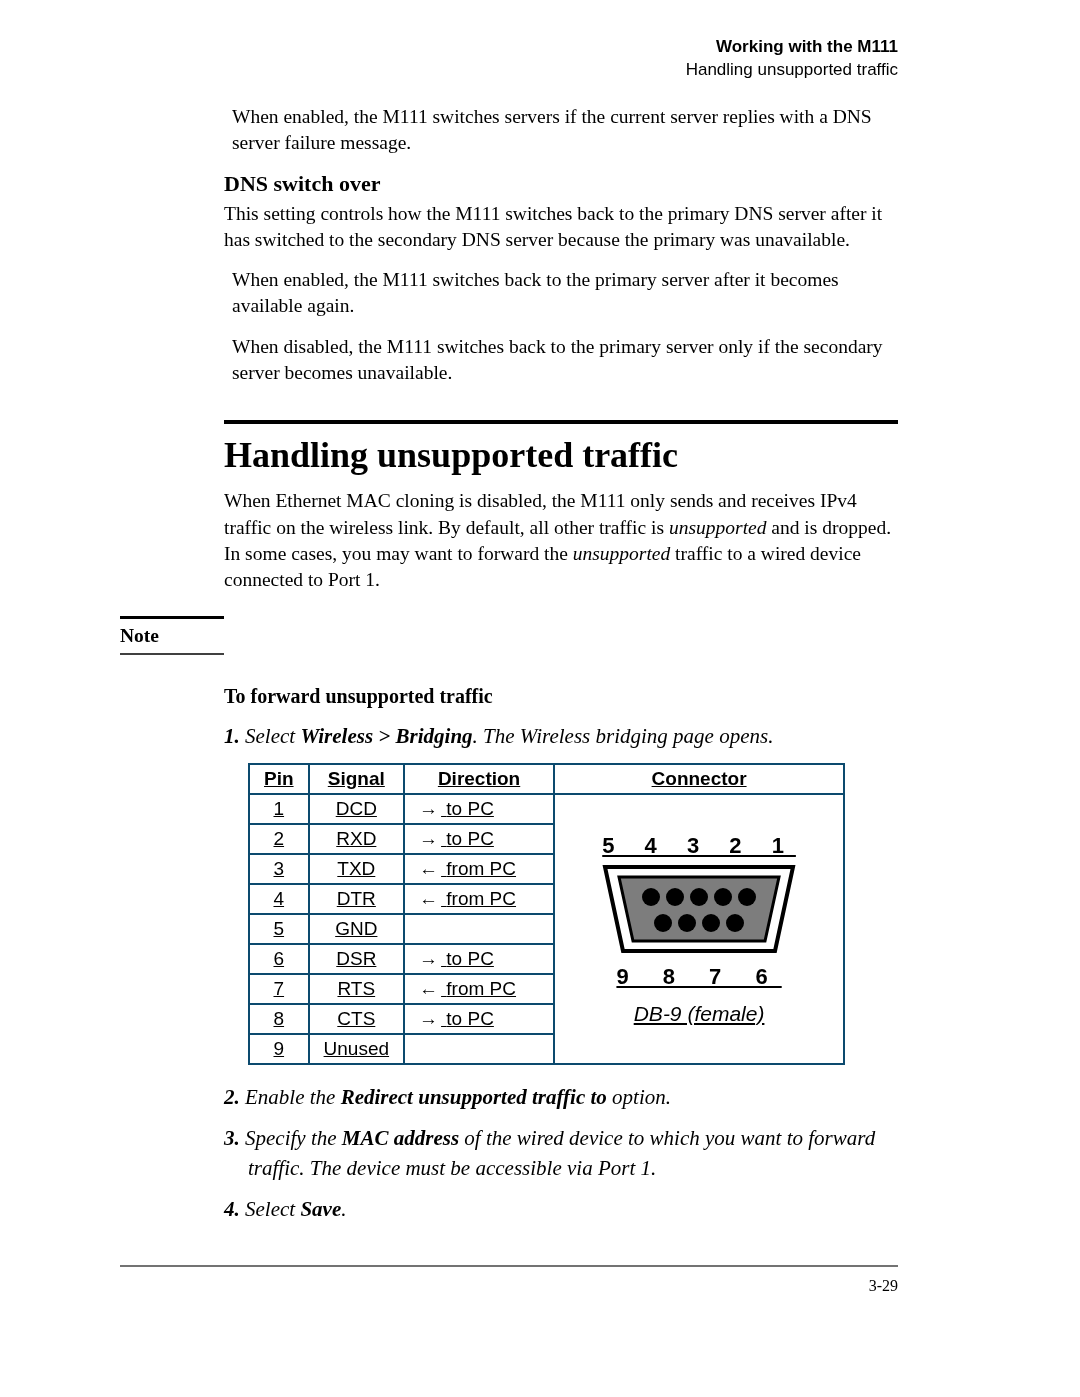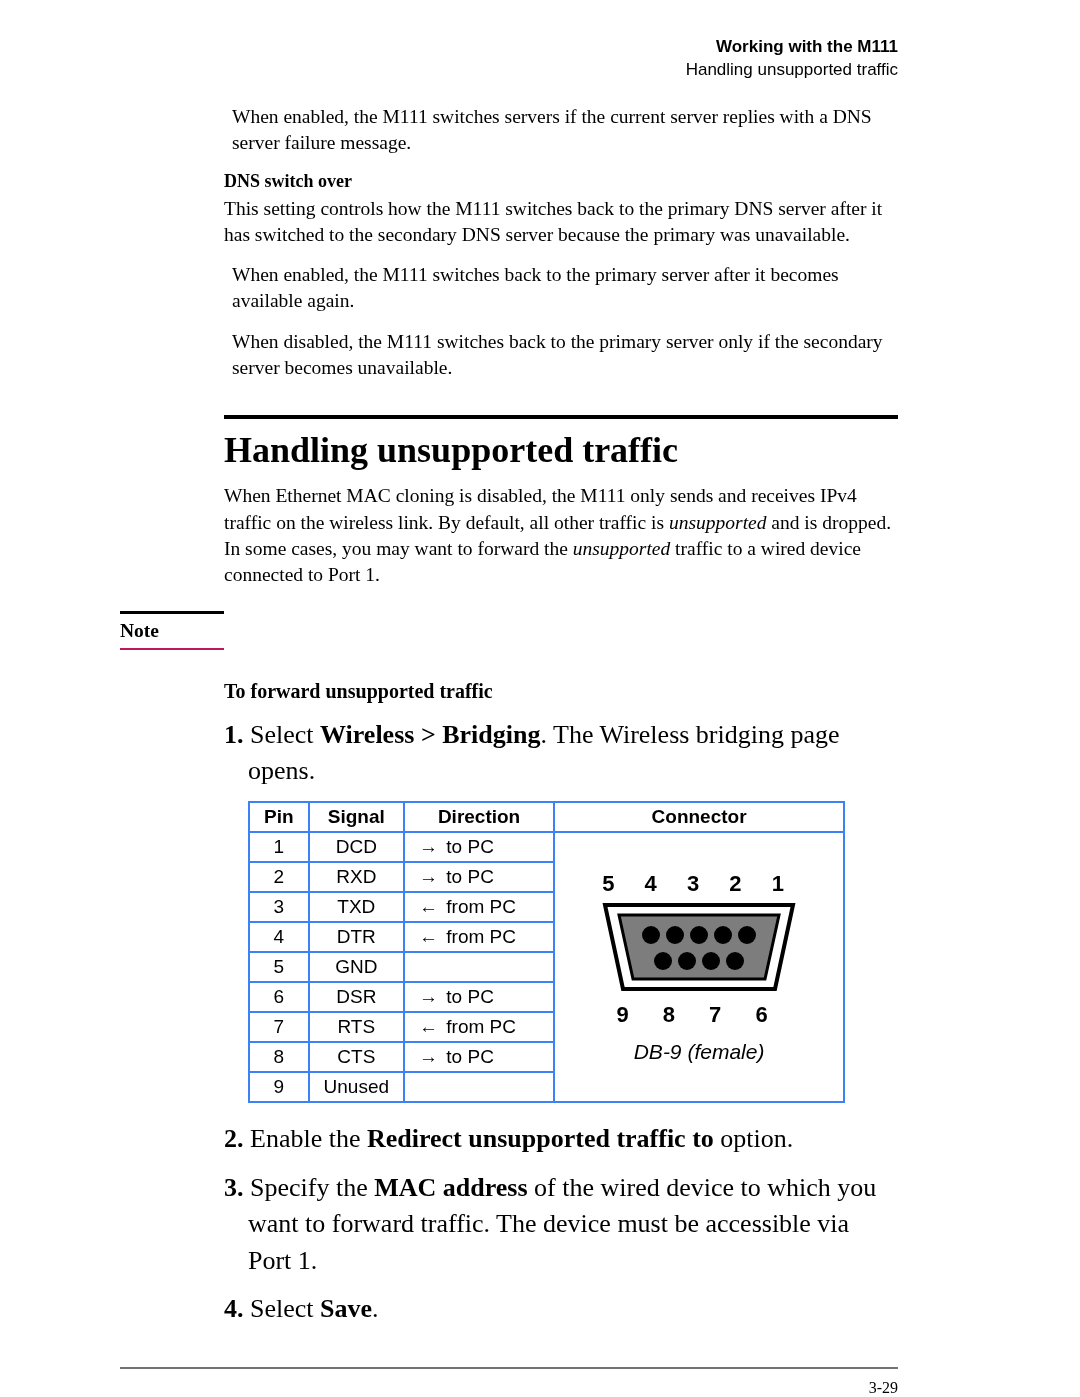--- a/index.html
+++ b/index.html
@@ -32,21 +32,21 @@
     margin-left: 8px;
   }
   p {
     font-size: 19.5px;
     line-height: 1.35;
     margin: 0 0 14px 0;
   }
   .subhead {
     font-family: Georgia, "Times New Roman", serif;
     font-weight: 700;
-    font-size: 18px;
+    font-size: 22px;
     margin: 8px 0 4px 0;
   }
   .hr-heavy {
     border: 0;
     border-top: 4px solid #000;
     margin: 34px 0 10px 0;
   }
   h1.section-title {
     font-family: Georgia, "Times New Roman", serif;
     font-weight: 700;
@@ -66,67 +66,69 @@
     display: flex;
     margin-top: 22px;
     margin-bottom: 10px;
   }
   .note-label-cell {
     width: 104px;
     flex: 0 0 104px;
   }
   .note-bar {
     border-top: 3px solid #000;
-    border-bottom: 2px solid #be185d;
+    border-bottom: 2px solid #404040;
     font-family: Georgia, serif;
     font-weight: 700;
     font-size: 19.5px;
     padding: 6px 0;
     width: 100%;
     box-sizing: border-box;
   }
   .note-body {
     flex: 1;
     font-size: 19.5px;
     line-height: 1.35;
   }
 
   ol.steps {
     list-style: none;
     padding: 0;
     margin: 0;
     counter-reset: step;
   }
   ol.steps > li {
-    font-size: 26px;
+    font-size: 21px;
     line-height: 1.4;
     margin: 0 0 12px 0;
     padding-left: 24px;
     text-indent: -24px;
+    font-style: italic;
   }
   ol.steps > li::before {
     counter-increment: step;
     content: counter(step) ". ";
     font-weight: 700;
   }
 
   
   .pin-table-wrap {
     margin: 10px 0 18px 24px;
   }
   table.pin-table {
     border-collapse: collapse;
     font-family: "Helvetica Neue", Arial, sans-serif;
     font-size: 19px;
   }
   table.pin-table th, table.pin-table td {
-    border: 2px solid #3b82f6;
+    border: 2px solid #0c4a6e;
     padding: 3px 14px;
     text-align: center;
     vertical-align: middle;
+    text-decoration: underline;
   }
   table.pin-table th {
     font-weight: 700;
   }
   table.pin-table td.dir {
     text-align: left;
     white-space: nowrap;
     min-width: 120px;
   }
   table.pin-table td.dir .arrow {

